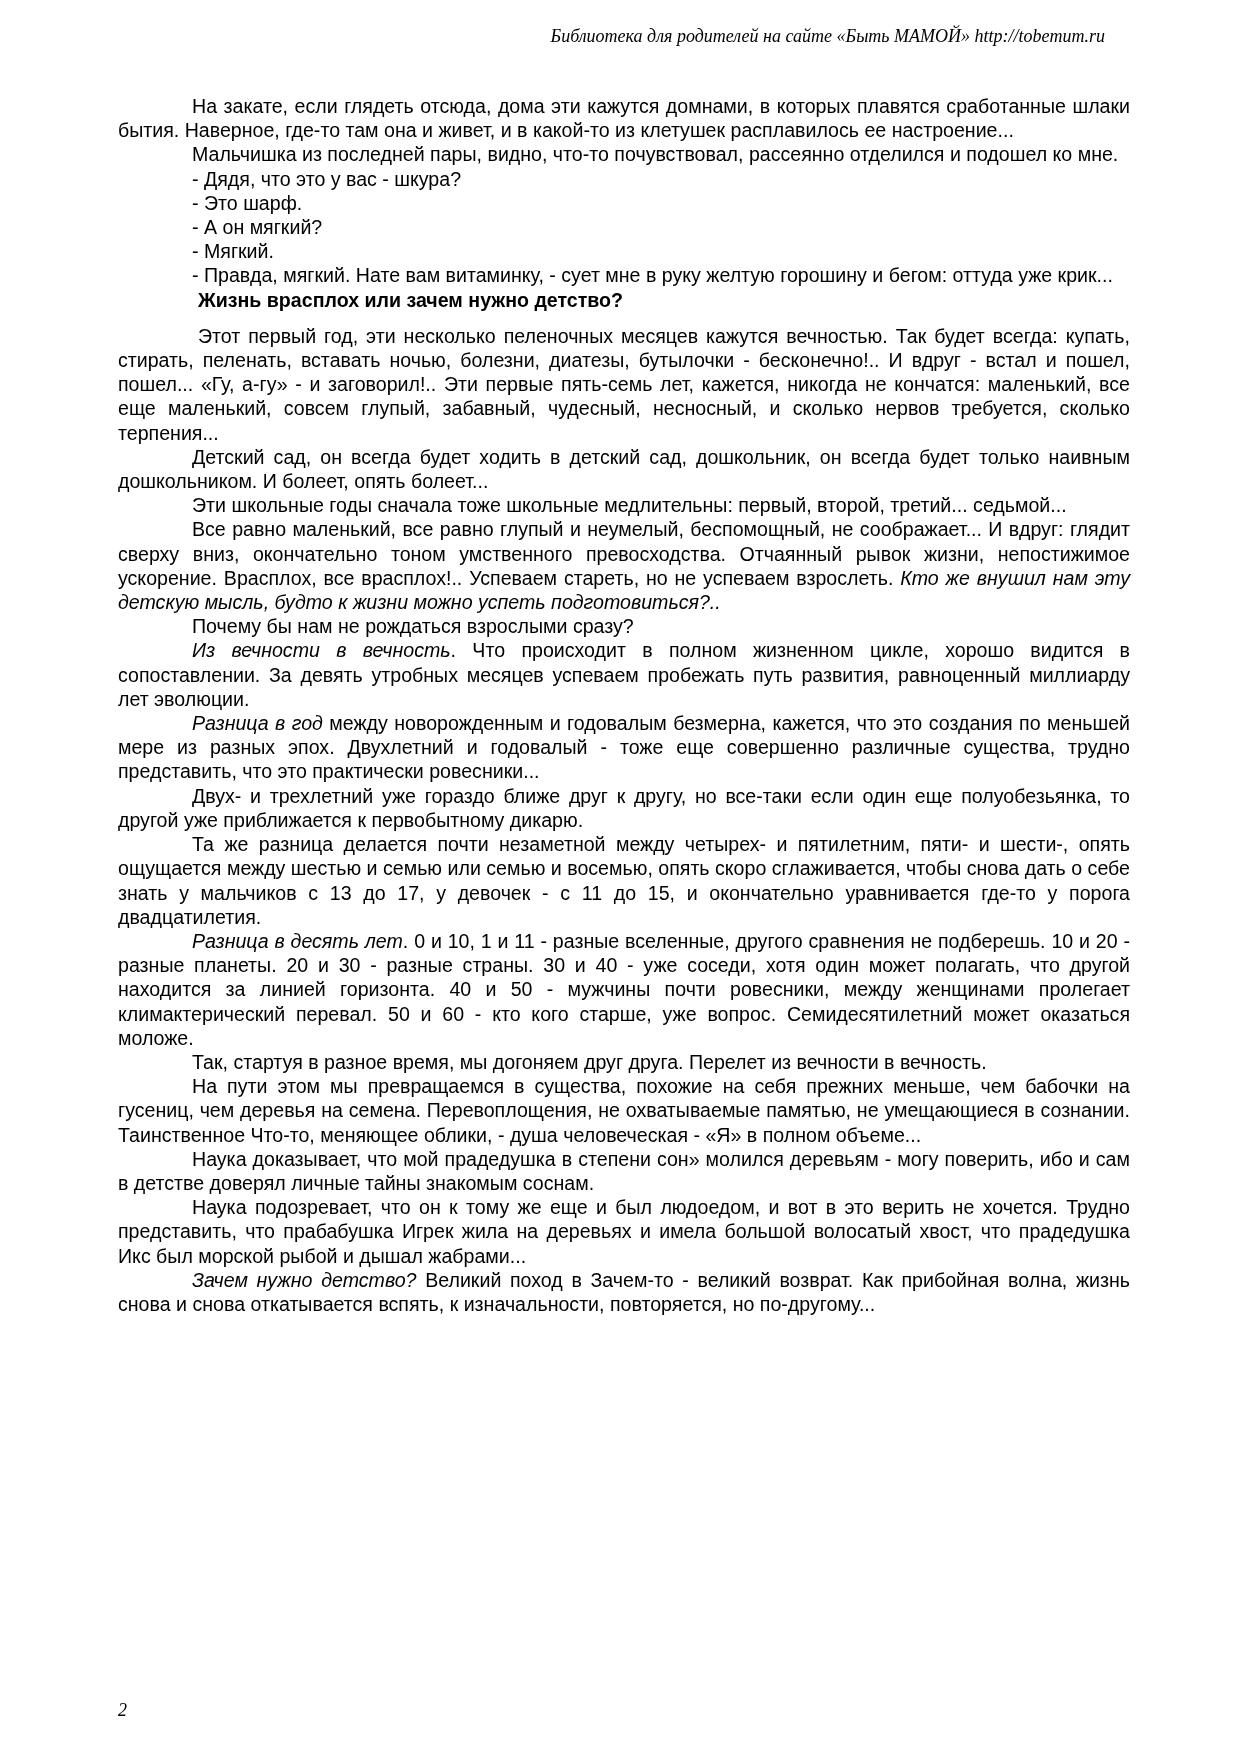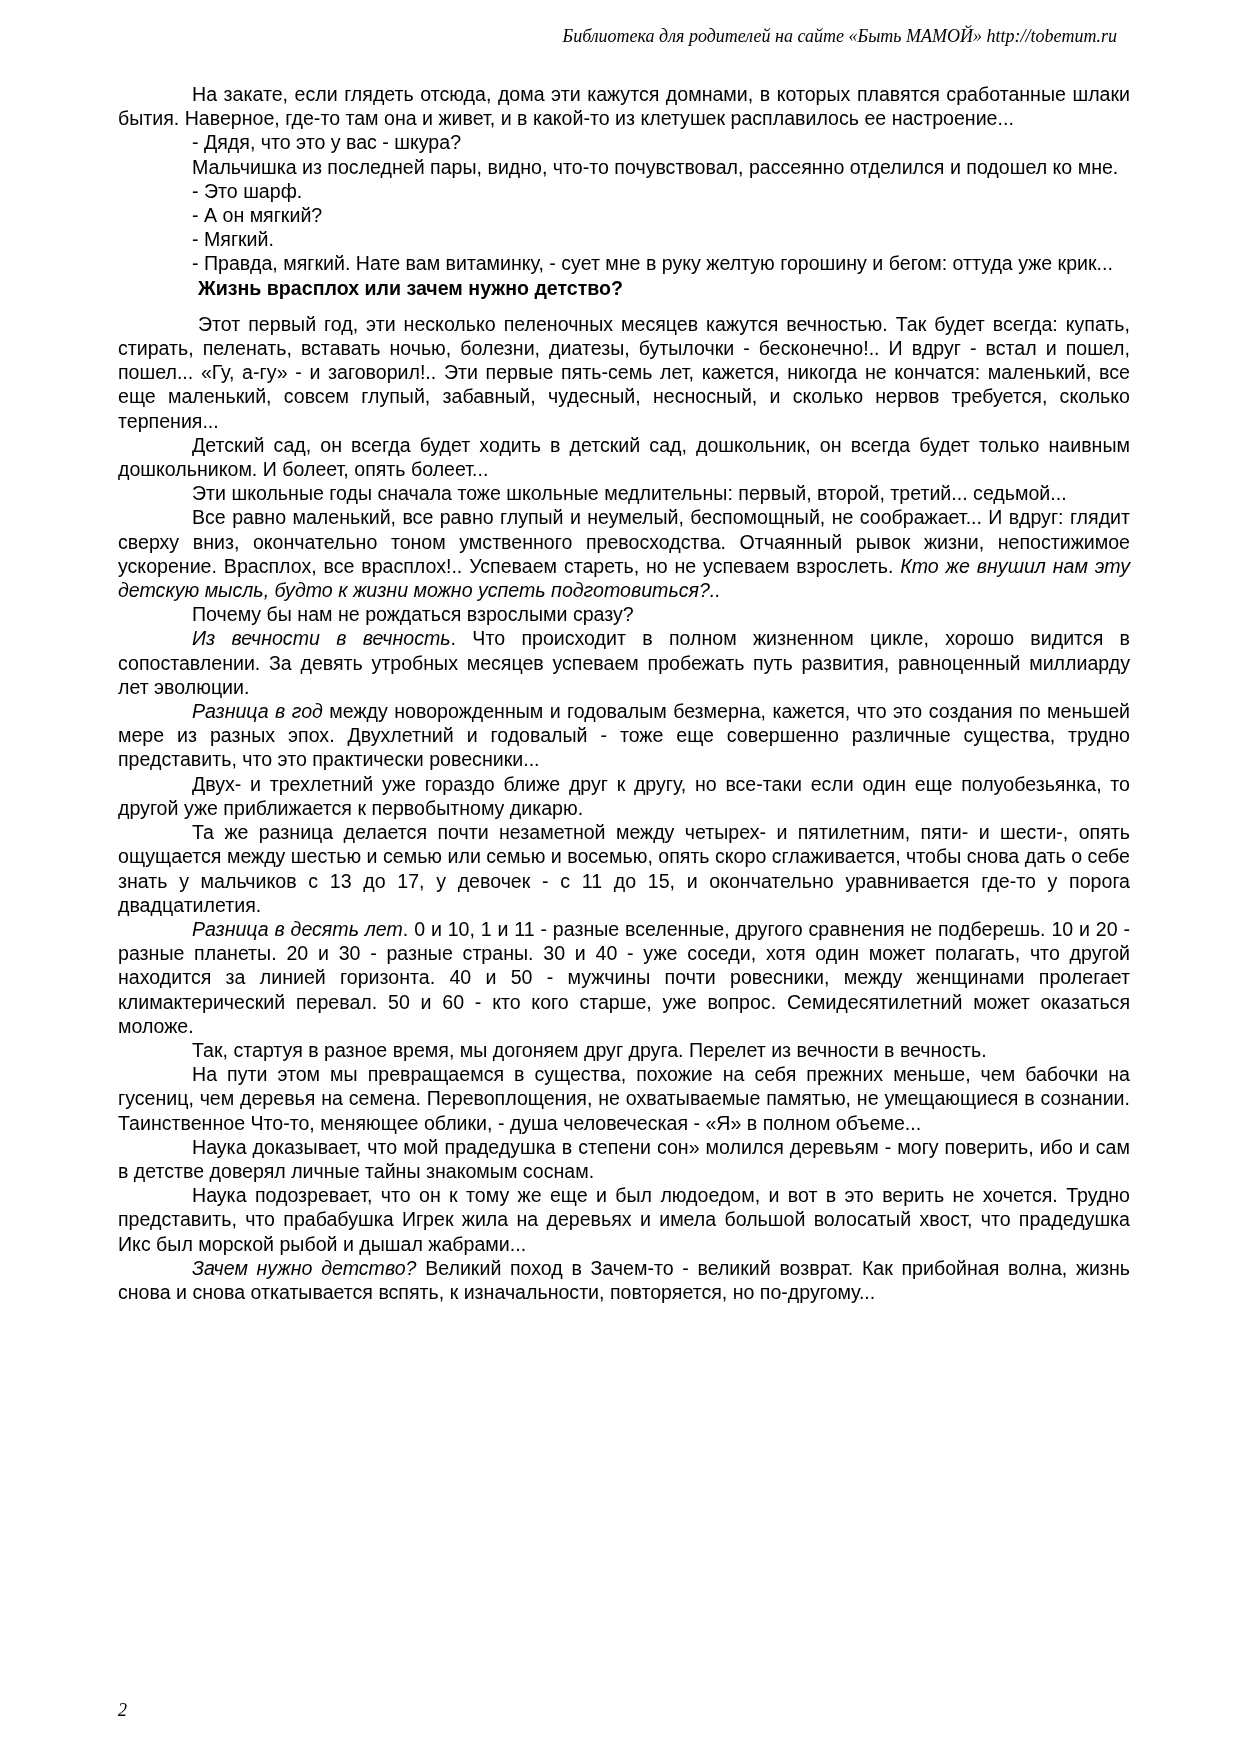--- a/index.html
+++ b/index.html
@@ -1,24 +1,24 @@
 <!DOCTYPE html>
 <html><head>
   <meta charset="utf-8">
   <style>
     html, body { margin: 0; padding: 0; background: #ffffff; }
     body { width: 1241px; height: 1753px; position: relative; overflow: hidden; color: #000; }
     .header {
-      position: absolute; top: 26px; right: 124px;
+      position: absolute; top: 26px; right: 136px;
       font-family: "Liberation Serif", "DejaVu Serif", serif;
       font-style: italic; font-size: 18px; color: #000;
       white-space: nowrap;
     }
     .body {
-      position: absolute; top: 82px; left: 118px; width: 1012px;
+      position: absolute; top: 94px; left: 118px; width: 1012px;
       font-family: "Liberation Sans", "DejaVu Sans", sans-serif;
       font-size: 19.6px; line-height: 24.2px;
       text-align: justify;
     }
     .body p { margin: 0; text-indent: 74px; }
     .body p.heading { font-weight: bold; text-indent: 80px; }
     .body p.indent2 { text-indent: 80px; margin-top: 12px; }
     .body em { font-style: italic; }
     .pagenum {
       position: absolute; top: 1700px; left: 118px;
@@ -26,22 +26,22 @@
       font-style: italic; font-size: 18px;
     }
   </style>
 </head>
 <body>
 
 <div class="header">Библиотека для родителей на сайте «Быть МАМОЙ» http://tobemum.ru</div>
 
 <div class="body" id="doc-body">
     <p><span>На закате, если глядеть отсюда, дома эти кажутся домнами, в которых плавятся сработанные шлаки бытия. Наверное, где-то там она и живет, и в какой-то из клетушек расплавилось ее настроение...</span></p>
+    <p><span>Мальчишка из последней пары, видно, что-то почувствовал, рассеянно отделился и подошел ко мне.</span></p>
     <p><span>- Дядя, что это у вас - шкура?</span></p>
-    <p><span>Мальчишка из последней пары, видно, что-то почувствовал, рассеянно отделился и подошел ко мне.</span></p>
     <p><span>- Это шарф.</span></p>
     <p><span>- А он мягкий?</span></p>
     <p><span>- Мягкий.</span></p>
     <p><span>- Правда, мягкий. Нате вам витаминку, - сует мне в руку желтую горошину и бегом: оттуда уже крик...</span></p>
     <p class="heading"><span>Жизнь врасплох или зачем нужно детство?</span></p>
     <p class="indent2"><span>Этот первый год, эти несколько пеленочных месяцев кажутся вечностью. Так будет всегда: купать, стирать, пеленать, вставать ночью, болезни, диатезы, бутылочки - бесконечно!.. И вдруг - встал и пошел, пошел... «Гу, а-гу» - и заговорил!.. Эти первые пять-семь лет, кажется, никогда не кончатся: маленький, все еще маленький, совсем глупый, забавный, чудесный, несносный, и сколько нервов требуется, сколько терпения...</span></p>
     <p><span>Детский сад, он всегда будет ходить в детский сад, дошкольник, он всегда будет только наивным дошкольником. И болеет, опять болеет...</span></p>
     <p><span>Эти школьные годы сначала тоже школьные медлительны: первый, второй, третий... седьмой...</span></p>
     <p><span>Все равно маленький, все равно глупый и неумелый, беспомощный, не соображает... И вдруг: глядит сверху вниз, окончательно тоном умственного превосходства. Отчаянный рывок жизни, непостижимое ускорение. Врасплох, все врасплох!.. Успеваем стареть, но не успеваем взрослеть. </span><em>Кто же внушил нам эту детскую мысль, будто к жизни можно успеть подготовиться?..</em></p>
     <p><span>Почему бы нам не рождаться взрослыми сразу?</span></p>

